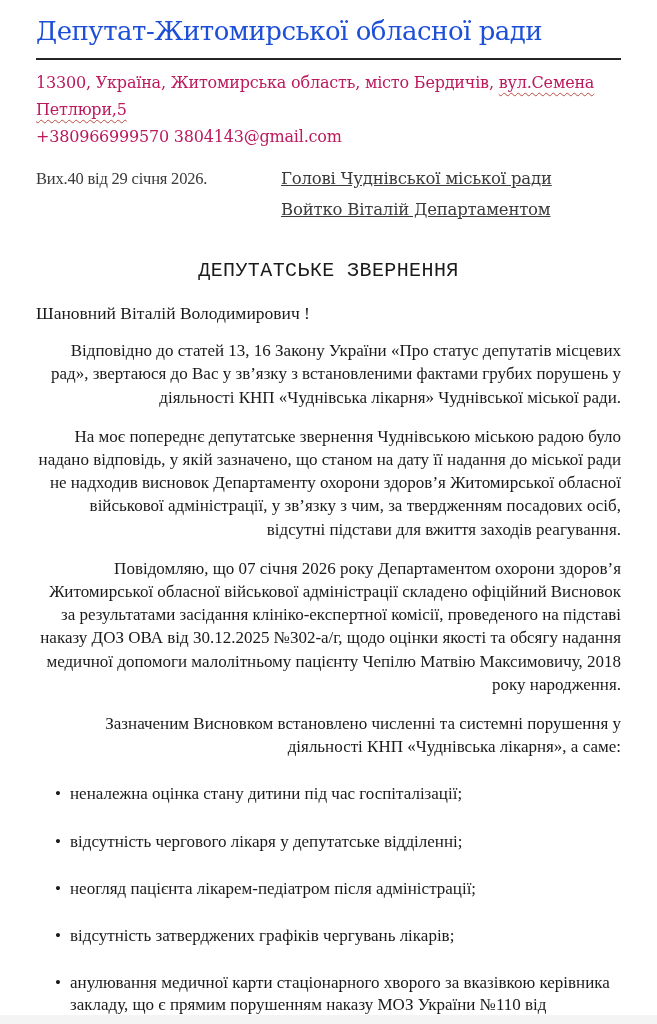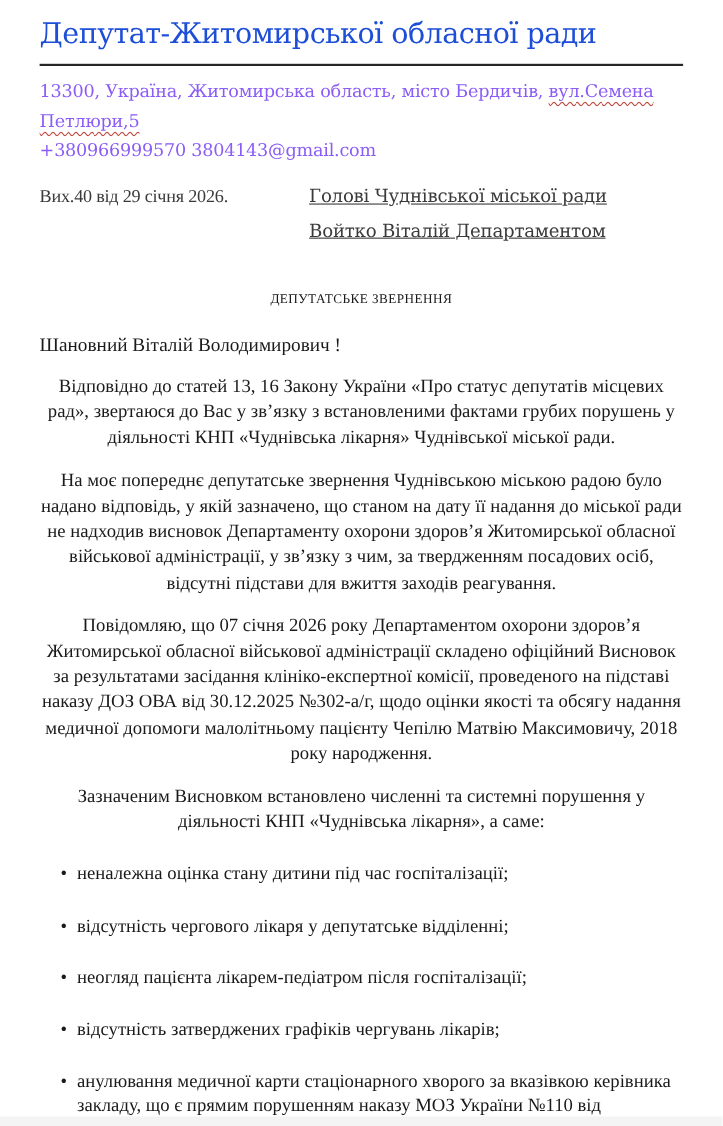--- a/index.html
+++ b/index.html
@@ -27,21 +27,21 @@
   .title-divider {
     border: none;
     border-top: 2px solid #262626;
     margin: 9px 0 9px 0;
     width: 585px;
   }
   .address-block {
     font-family: "DejaVu Serif", serif;
     font-size: 16px;
     line-height: 27px;
-    color: #8b5cf6;
+    color: #be185d;
     letter-spacing: -0.2px;
   }
   .squiggle {
     text-decoration: underline;
     text-decoration-style: wavy;
     text-decoration-color: #bf4b41;
     text-decoration-thickness: 1px;
     text-underline-offset: 4px;
   }
   
@@ -56,35 +56,36 @@
   .meta-left { width: 245px; flex: 0 0 245px; line-height: 31px; font-family: Liberation Serif, serif; }
   .meta-right { line-height: 31px; text-decoration: underline; }
   
   .doc {
     font-family: "Liberation Serif", "Times New Roman", serif;
     color: #1a1a1a;
   }
   .doc-title {
     margin-top: 34px;
     text-align: center;
-    font-size: 12px;
+    font-size: 20px;
     letter-spacing: 0.4px;
     line-height: 24px;
+    font-family: Liberation Mono, monospace;
   }
   .salutation {
     margin-top: 18px;
     text-align: left;
     font-size: 17.5px;
     line-height: 24px;
   }
   .doc p.para {
     margin-top: 16px;
     font-size: 17px;
     line-height: 23.2px;
-    text-align: center;
+    text-align: right;
   }
   .doc p.para:first-of-type { margin-top: 14px; }
   .bullet-list {
     list-style: none;
     margin-top: 14px;
     padding-left: 19px;
   }
   .bullet-list li {
     position: relative;
     padding-left: 15px;
@@ -137,21 +138,21 @@
 
     <p class="para">На моє попереднє депутатське звернення Чуднівською міською радою було надано відповідь, у якій зазначено, що станом на дату її надання до міської ради не надходив висновок Департаменту охорони здоров’я Житомирської обласної військової адміністрації, у зв’язку з чим, за твердженням посадових осіб, відсутні підстави для вжиття заходів реагування.</p>
 
     <p class="para">Повідомляю, що 07 січня 2026 року Департаментом охорони здоров’я Житомирської обласної військової адміністрації складено офіційний Висновок за результатами засідання клініко-експертної комісії, проведеного на підставі наказу ДОЗ ОВА від 30.12.2025 №302-а/г, щодо оцінки якості та обсягу надання медичної допомоги малолітньому пацієнту Чепілю Матвію Максимовичу, 2018 року народження.</p>
 
     <p class="para">Зазначеним Висновком встановлено численні та системні порушення у діяльності КНП «Чуднівська лікарня», а саме:</p>
 
     <ul class="bullet-list">
       <li>неналежна оцінка стану дитини під час госпіталізації;</li>
       <li>відсутність чергового лікаря у депутатське відділенні;</li>
-      <li>неогляд пацієнта лікарем-педіатром після госпіталізації;</li>
+      <li>неогляд пацієнта лікарем-педіатром після адміністрації;</li>
       <li>відсутність затверджених графіків чергувань лікарів;</li>
       <li>анулювання медичної карти стаціонарного хворого за вказівкою керівника закладу, що є прямим порушенням наказу МОЗ України №110 від 14.02.2012;</li>
       <li>ненадання первинної медичної документації на законну вимогу клініко-експертної комісії у встановлені строки.</li>
     </ul>
 
   </div>
 
   <div class="page-bottom-strip"></div>
 
 </div>

